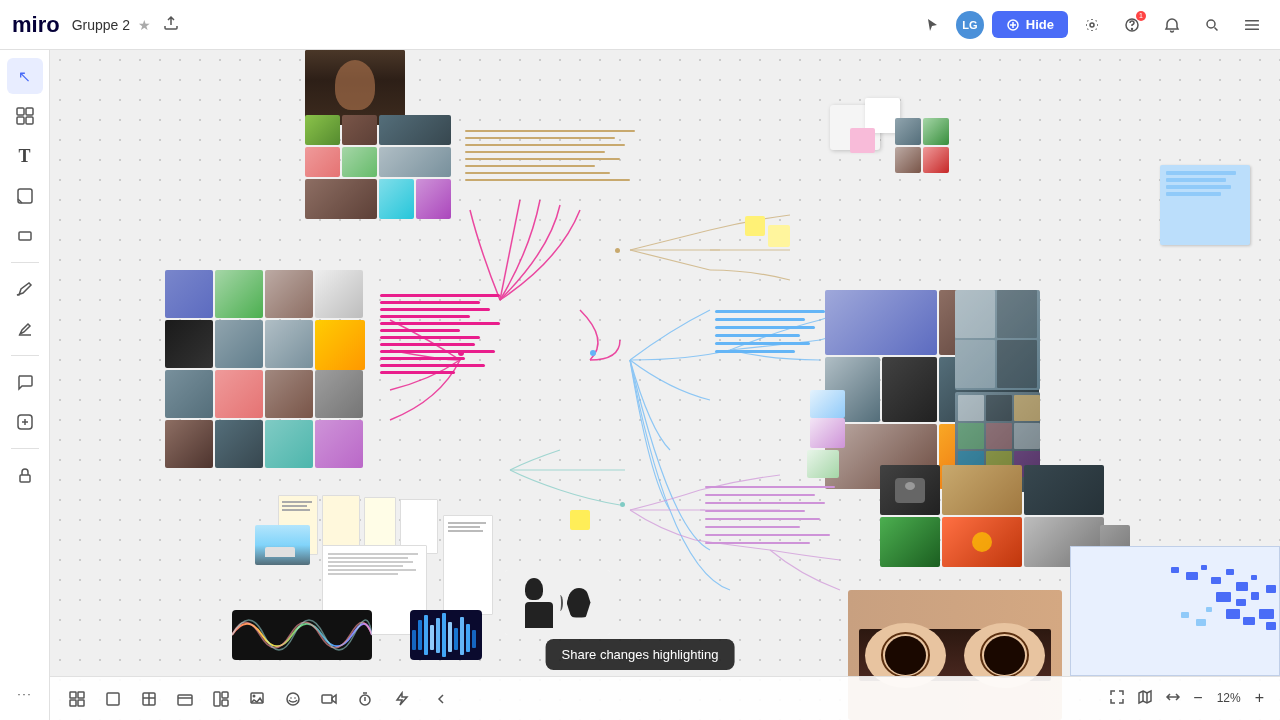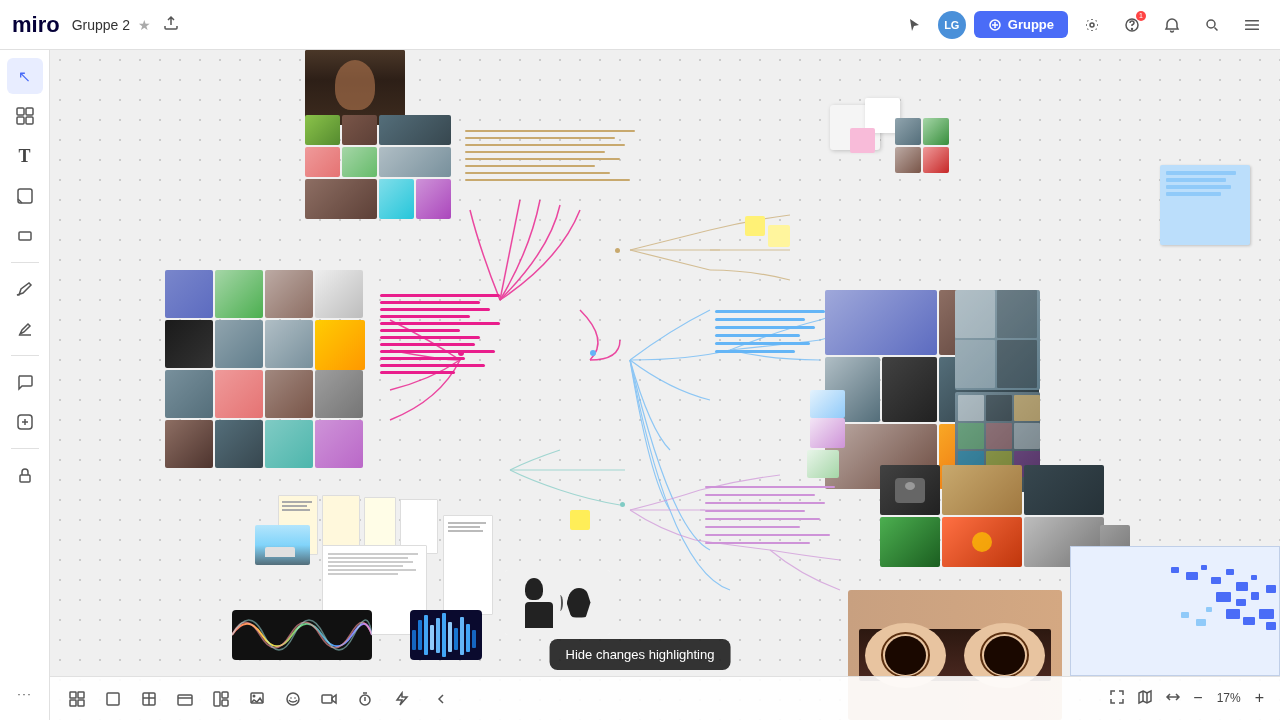--- a/index.html
+++ b/index.html
@@ -150,21 +150,21 @@
       <svg width="16" height="16" viewBox="0 0 16 16" fill="#555">
           <path d="M4 2l9 6-5 1-2 5z"></path>
         </svg>
     </button>
     <div class="avatar">LG</div>
     <button class="share-btn">
       <svg width="14" height="14" viewBox="0 0 14 14" fill="none" stroke="white" stroke-width="1.5">
           <circle cx="7" cy="7" r="5"></circle>
           <path d="M7 4v6M4 7h6"></path>
         </svg>
-      <span>Gruppe</span>
+      <span>Hide</span>
     </button>
     <button class="header-icon-btn">
       <svg width="16" height="16" viewBox="0 0 16 16" fill="none" stroke="#555" stroke-width="1.5">
           <circle cx="8" cy="8" r="2"></circle>
           <path d="M8 2v1M8 13v1M2 8h1M13 8h1M3.5 3.5l.7.7M11.8 11.8l.7.7M3.5 12.5l.7-.7M11.8 4.2l.7-.7"></path>
         </svg>
     </button>
     <button class="header-icon-btn notif-badge">
       <svg width="16" height="16" viewBox="0 0 16 16" fill="none" stroke="#555" stroke-width="1.5">
           <circle cx="8" cy="8" r="6"></circle>
@@ -690,21 +690,21 @@
       </svg>
   </button>
   <button class="bottom-tool-btn collapse-btn">
     <svg width="14" height="14" viewBox="0 0 14 14" fill="none" stroke="#555" stroke-width="1.5">
         <path d="M9 3L5 7l4 4"></path>
       </svg>
   </button>
 </div>
 
 <div id="tooltip">
-  <span>Hide changes highlighting</span>
+  <span>Share changes highlighting</span>
 </div>
 
 <div id="bottom-right">
   <button class="map-btn">
     <svg width="16" height="16" viewBox="0 0 16 16" fill="none" stroke="#555" stroke-width="1.5">
         <path d="M2 6V2h4M10 2h4v4M14 10v4h-4M6 14H2v-4"></path>
       </svg>
   </button>
   <button class="map-btn">
     <svg width="16" height="16" viewBox="0 0 16 16" fill="none" stroke="#555" stroke-width="1.5">
@@ -712,15 +712,15 @@
         <line x1="6" y1="2" x2="6" y2="12"></line>
         <line x1="10" y1="4" x2="10" y2="14"></line>
       </svg>
   </button>
   <button class="map-btn">
     <svg width="16" height="16" viewBox="0 0 16 16" fill="none" stroke="#555" stroke-width="1.5">
         <path d="M2 8h12M5 5l-3 3 3 3M11 5l3 3-3 3"></path>
       </svg>
   </button>
   <button class="zoom-btn">−</button>
-  <span class="zoom-level">17%</span>
+  <span class="zoom-level">12%</span>
   <button class="zoom-btn">+</button>
 </div>
 
 </body></html>

